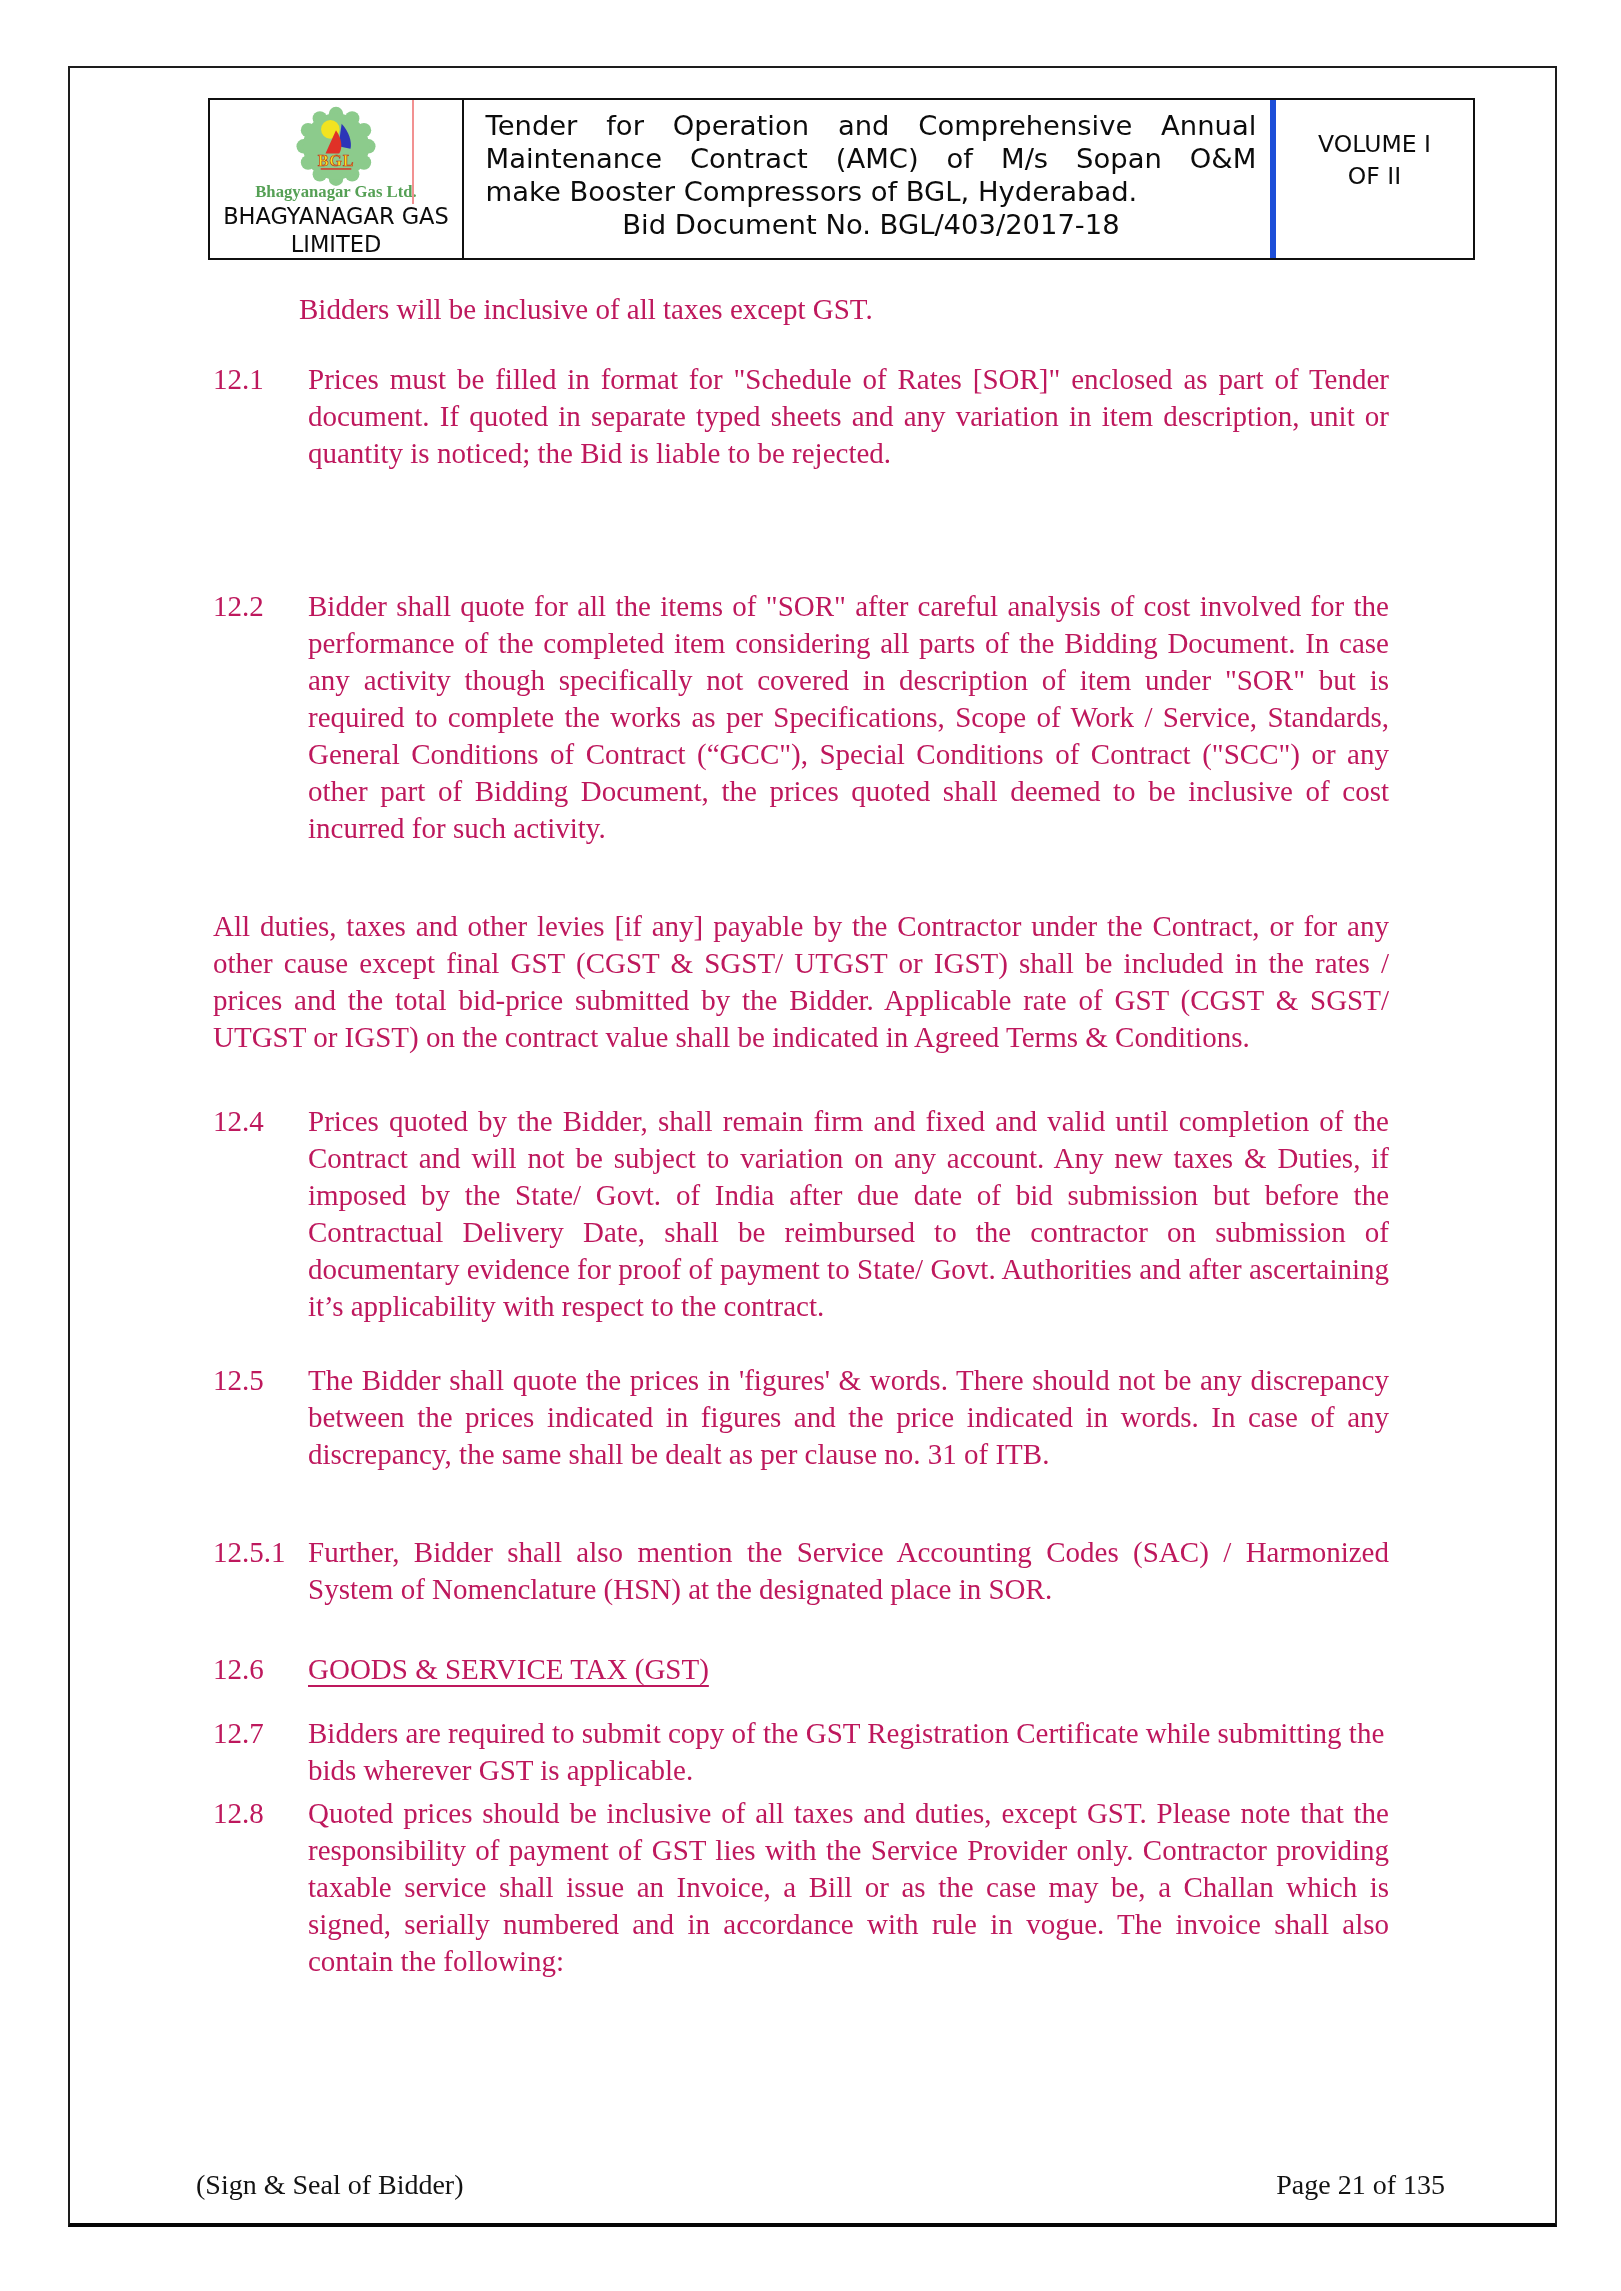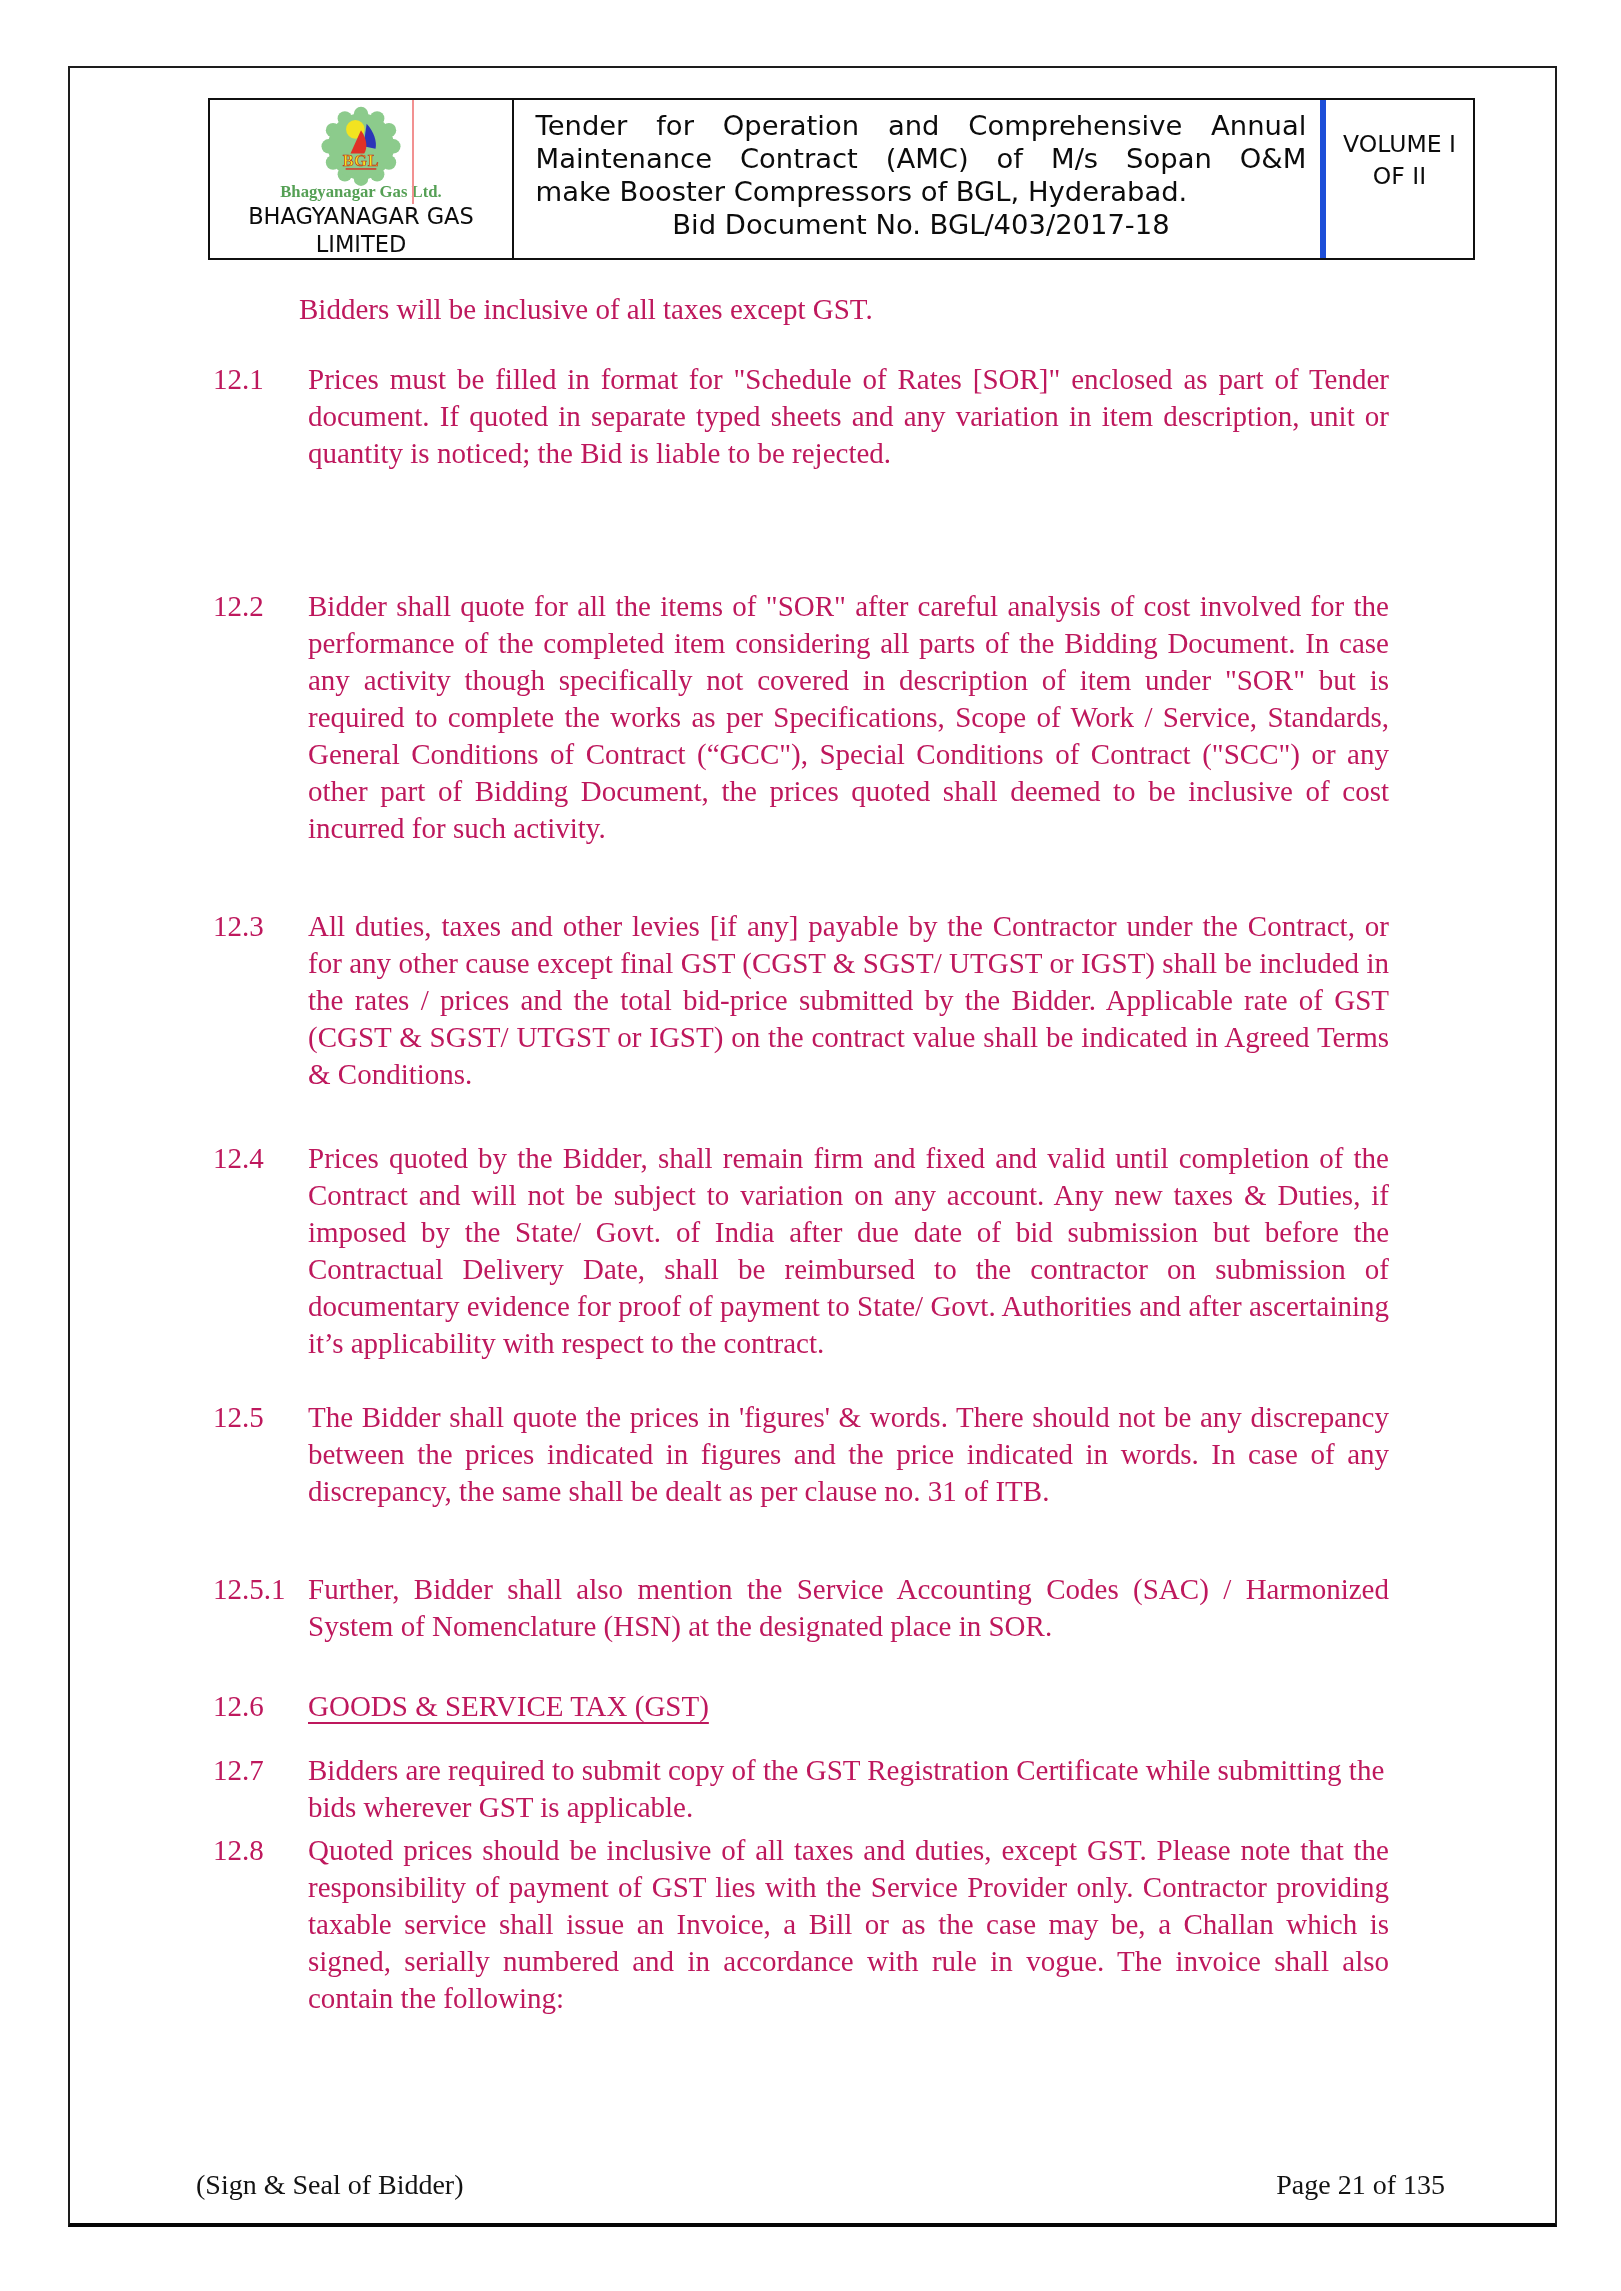--- a/index.html
+++ b/index.html
@@ -21,21 +21,21 @@
   .header-table{
     position:absolute;left:138px;top:30px;
     width:1263px;height:158px;
     border:2px solid #101010;
     display:flex;
     background:#fff;
   }
   .cell{box-sizing:border-box;}
   .logo-cell{
     position:relative;
-    width:304px;
+    width:254px;
     border-right:2px solid #101010;
     display:flex;flex-direction:column;align-items:center;
     padding-top:5.9px;
   }
   .red-rule{
     position:absolute;top:0;left:202px;
     width:2px;height:104px;background:#f29191;
   }
   .logo-caption{
     font-family:"Liberation Serif",serif;
@@ -158,21 +158,20 @@
         <div class="num">12.1</div>
         <div class="txt">Prices must be filled in format for "Schedule of Rates [SOR]" enclosed as part of Tender document. If quoted in separate typed sheets and any variation in item description, unit or quantity is noticed; the Bid is liable to be rejected.</div>
       </div>
 
       <div class="clause g2">
         <div class="num">12.2</div>
         <div class="txt">Bidder shall quote for all the items of "SOR" after careful analysis of cost involved for the performance of the completed item considering all parts of the Bidding Document. In case any activity though specifically not covered in description of item under "SOR" but is required to complete the works as per Specifications, Scope of Work / Service, Standards, General Conditions of Contract (“GCC"), Special Conditions of Contract ("SCC") or any other part of Bidding Document, the prices quoted shall deemed to be inclusive of cost incurred for such activity.</div>
       </div>
 
       <div class="clause g3">
-        <div class="num">12.3</div>
         <div class="txt">All duties, taxes and other levies [if any] payable by the Contractor under the Contract, or for any other cause except final GST (CGST &amp; SGST/ UTGST or IGST) shall be included in the rates / prices and the total bid-price submitted by the Bidder. Applicable rate of GST (CGST &amp; SGST/ UTGST or IGST) on the contract value shall be indicated in Agreed Terms &amp; Conditions.</div>
       </div>
 
       <div class="clause g4">
         <div class="num">12.4</div>
         <div class="txt">Prices quoted by the Bidder, shall remain firm and fixed and valid until completion of the Contract and will not be subject to variation on any account. Any new taxes &amp; Duties, if imposed by the State/ Govt. of India after due date of bid submission but before the Contractual Delivery Date, shall be reimbursed to the contractor on submission of documentary evidence for proof of payment to State/ Govt. Authorities and after ascertaining it’s applicability with respect to the contract.</div>
       </div>
 
       <div class="clause g5">
         <div class="num">12.5</div>

